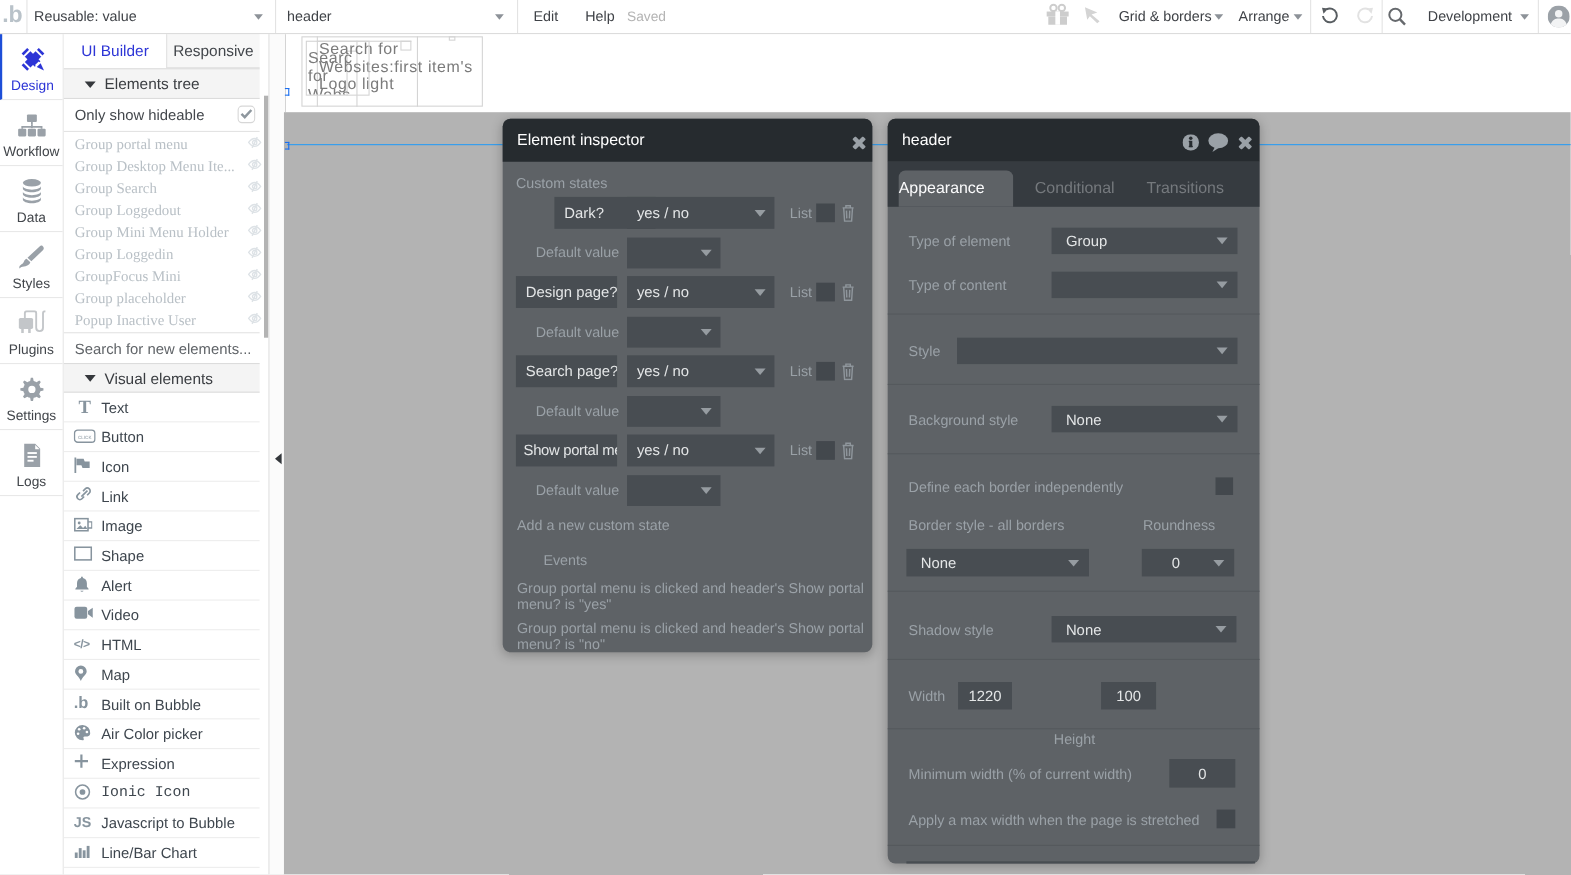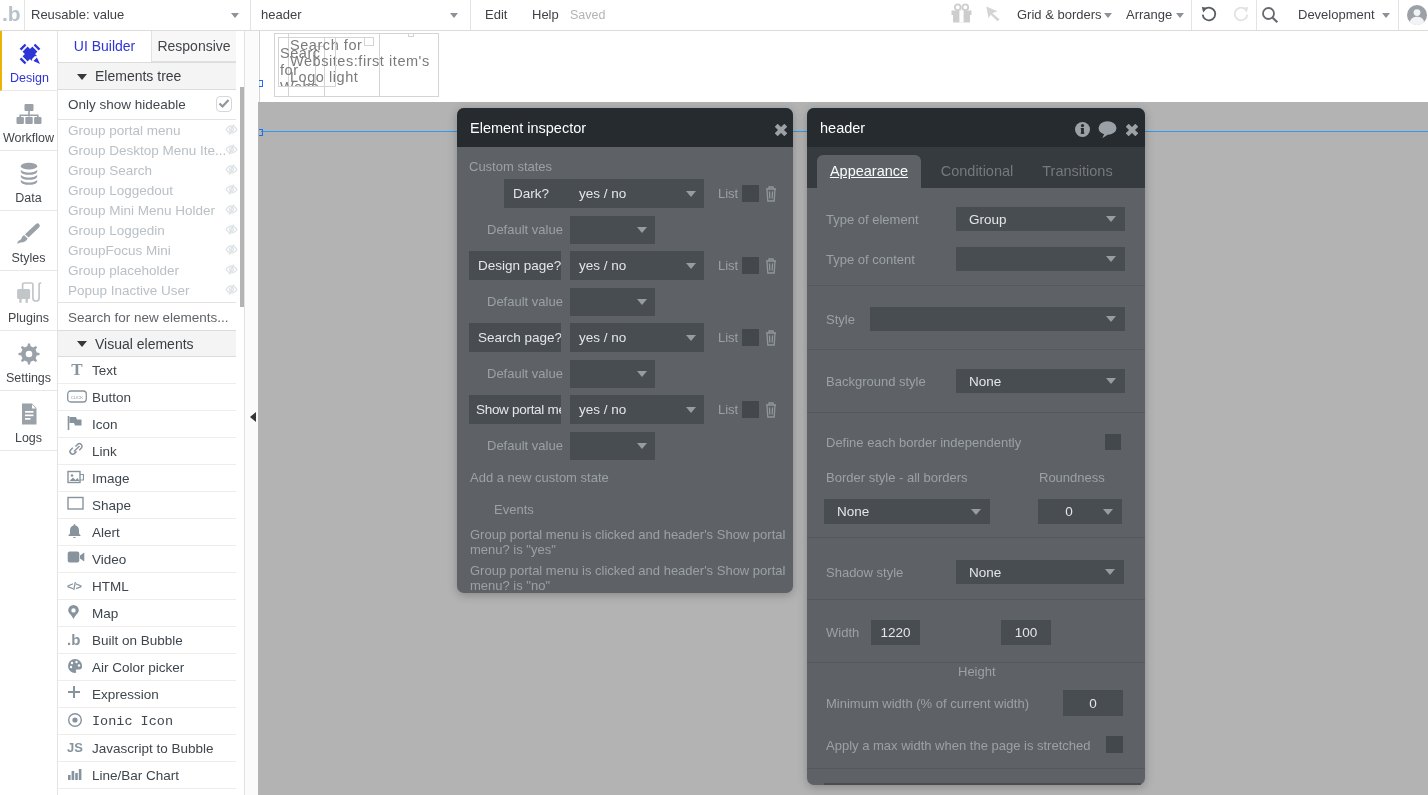--- a/index.html
+++ b/index.html
@@ -16,41 +16,41 @@
   .caret { position:absolute; width:0; height:0; border-left:4.5px solid transparent;
     border-right:4.5px solid transparent; border-top:5px solid #8d9298; }
 
   
   #sidebar { left:0; top:31px; width:58px; height:764px; background:#fff;
     border-right:1px solid #e3e3e3; z-index:20; }
   .navitem { position:absolute; left:0; width:57px; height:60px; border-bottom:1px solid #e8e8e8; }
   .navitem .lbl { position:absolute; left:0; right:0; bottom:5px; text-align:center;
     font-size:12.5px; color:#42464b; }
   .navitem svg { position:absolute; left:50%; transform:translateX(-50%); top:11px; }
-  .navitem.active { border-left:2px solid #eab308; }
+  .navitem.active { border-left:2px solid #1d4ed8; }
   .navitem.active .lbl { color:#2d35d6; }
 
   
   #panel { left:58px; top:31px; width:186px; height:764px; background:#fff; z-index:20; }
   #strip { left:244px; top:31px; width:14px; height:764px; background:#fbfbfb;
     border-left:1px solid #e1e1e1; z-index:20; }
   .tabrow { position:absolute; left:0; top:0; width:186px; height:31px; }
   .tab1 { position:absolute; left:0; top:0; width:93px; height:31px; background:#fff;
     font-size:14px; color:#2d35d6; text-align:center; line-height:31px; }
   .tab2 { position:absolute; left:93px; top:0; width:85px; height:31px; background:#f7f7f7;
     border-left:1px solid #e1e1e1; border-bottom:1px solid #e1e1e1;
     font-size:14px; color:#42464b; text-align:center; line-height:30px; }
   .sechead { position:absolute; left:0; width:178px; background:#f4f4f4;
     border-bottom:1px solid #dcdcdc; border-top:1px solid #dcdcdc;
     font-size:14px; color:#3a3d41; }
   .sechead .tri { position:absolute; left:19px; top:50%; margin-top:-2.5px; width:0; height:0;
     border-left:5px solid transparent; border-right:5px solid transparent; border-top:6px solid #35383c; }
   .sechead .t { position:absolute; left:37px; top:0; bottom:0; display:flex; align-items:center; }
   .treeitem { position:absolute; left:0; width:178px; height:20px; font-size:13.5px;
-    color:#b9c0c6; line-height:20px; }
+    color:#b9c0c6; line-height:20px;font-family:Liberation Serif, serif; }
   .treeitem .nm { position:absolute; left:10px; top:0; }
   .eyeoff { position:absolute; right:-2px; top:50%; transform:translateY(-50%); }
   .velem { position:absolute; left:0; width:178px; height:27px; border-bottom:1px solid #ededed;
     font-size:13.5px; color:#3e464e; }
   .velem .nm { position:absolute; left:34px; top:0; height:27px; line-height:27px; }
   .velem .ic { position:absolute; left:9px; top:50%; transform:translateY(-50%); width:20px;
     height:18px; color:#87949e; }
   #scrollthumb { position:absolute; background:#b3b3b3; }
 
   
@@ -560,21 +560,21 @@
           <path d="M6.5 12.5 L4.2 17.2 L10.5 13.2 Z" fill="#9aa1a7"></path>
         </svg>
       <svg style="position:absolute; right:7px; top:16px;" width="12" height="12" viewBox="0 0 12 12">
           <g stroke="#9aa1a7" stroke-width="4.1">
             <line x1="1.2" y1="1.2" x2="10.8" y2="10.8"></line>
             <line x1="10.8" y1="1.2" x2="1.2" y2="10.8"></line>
           </g>
         </svg>
     </div>
     <div style="position:absolute; left:0; top:39px; width:338px; height:41px; background:#363b40;"></div>
-    <div style="position:absolute; left:10px; top:47px; width:104px; height:33px; background:#5e6266; border-radius:6px 6px 0 0; color:#fbfbfc; font-size:14.5px; text-align:center; line-height:33px;text-decoration:underline;">Appearance</div>
+    <div style="position:absolute; left:10px; top:47px; width:104px; height:33px; background:#5e6266; border-radius:6px 6px 0 0; color:#fbfbfc; font-size:14.5px; line-height:33px;">Appearance</div>
     <div style="position:absolute; left:114px; top:47px; width:112px; height:33px; color:#75797d; font-size:14.5px; text-align:center; line-height:33px;">Conditional</div>
     <div style="position:absolute; left:218px; top:47px; width:105px; height:33px; color:#75797d; font-size:14.5px; text-align:center; line-height:33px;">Transitions</div>
 
     <div class="dlabel" style="left:19px; top:104px;">Type of element</div>
     <div class="dbox" style="left:149px; top:99px; width:169px; height:24px;">
         <span class="tx" style="left:13px;">Group</span>
         <span class="darr" style="right:9px; top:9px;"></span>
       </div>
     <div class="dlabel" style="left:19px; top:144px;">Type of content</div>
     <div class="dbox" style="left:149px; top:139px; width:169px; height:24px;">

